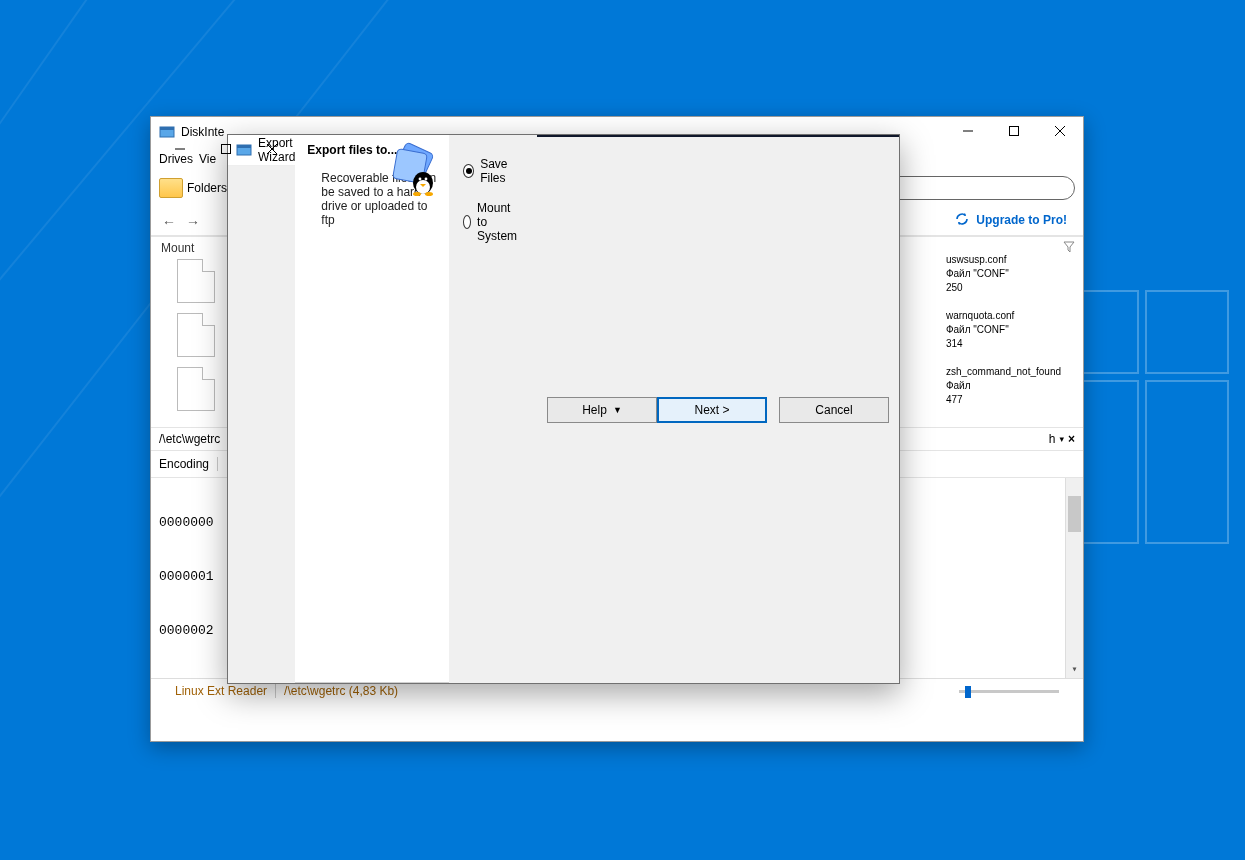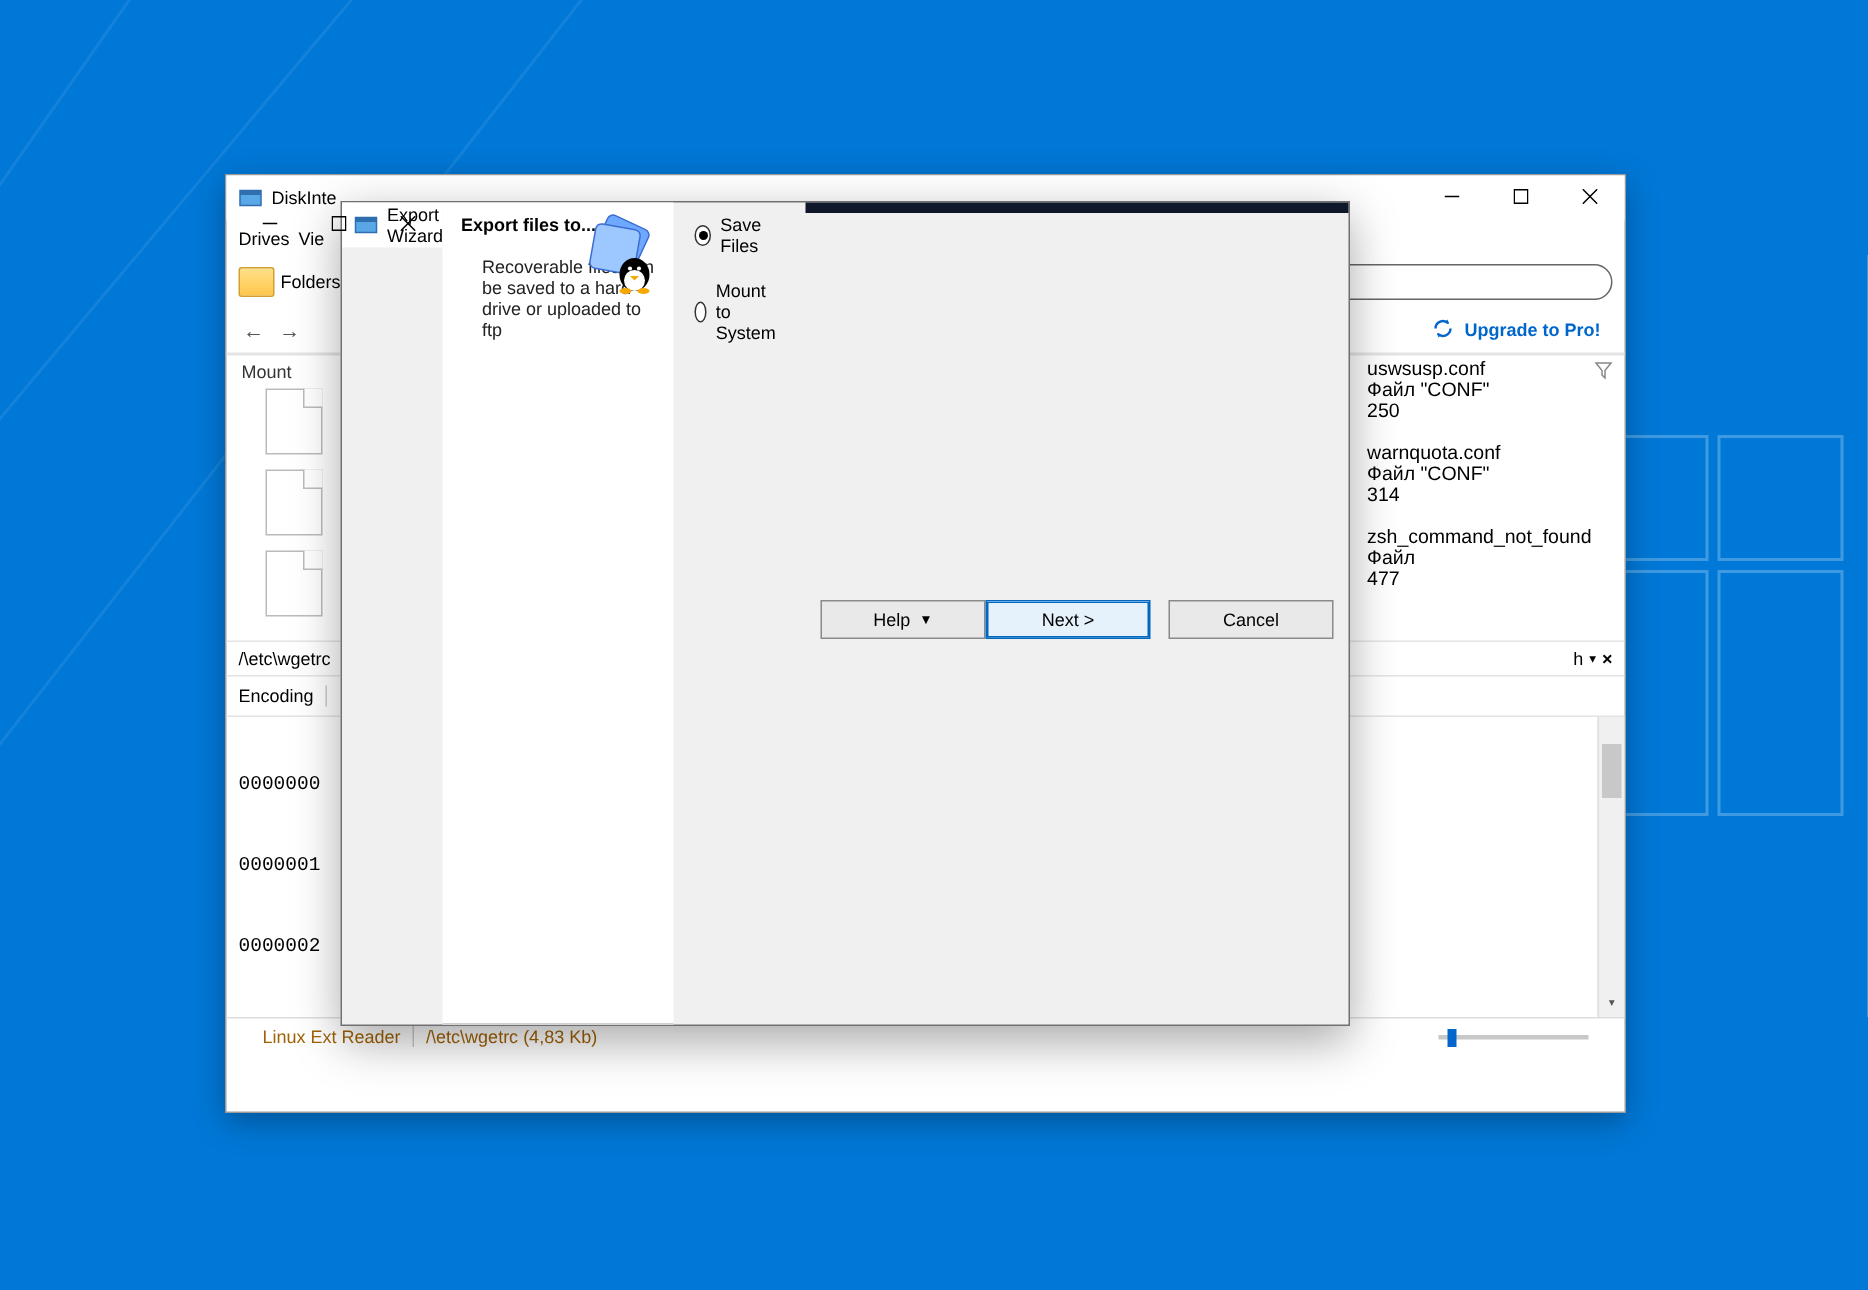--- a/index.html
+++ b/index.html
@@ -159,22 +159,22 @@
     position: absolute;
     right: 0; top: 0;
     width: 12px; height: 12px;
     background: #fff;
     border-left: 1px solid #bbb;
     border-bottom: 1px solid #bbb;
   }
   .right-files {
     position: absolute;
     right: 22px;
-    top: 2px;
-    font-size: 13px;
+    top: 16px;
+    font-size: 10px;
     line-height: 14px;
     margin-left: 36px;
   }
   .right-files .blk { margin-bottom: 14px; }
   .rt-filter {
     position: absolute;
     right: 4px; top: 2px;
     width: 20px; height: 18px;
     color: #888;
     display:flex;align-items:center;justify-content:center;
@@ -293,21 +293,21 @@
   .dlg-header .sub { font-size: 12px; margin-left: 14px; margin-top: 14px; color: #222; }
   .dlg-header .penguin {
     position: absolute;
     right: 8px;
     top: 6px;
     width: 56px;
     height: 56px;
   }
   .dlg-body {
     flex: 1;
-    padding: 8px 14px;
+    padding: 22px 14px;
   }
   .radio-row {
     display: flex;
     align-items: center;
     gap: 6px;
     margin-bottom: 16px;
     font-size: 12px;
   }
   .radio {
     width: 12px; height: 12px;
@@ -319,21 +319,21 @@
     background: #fff;
   }
   .radio.checked::after {
     content: "";
     width: 6px; height: 6px;
     background: #000;
     border-radius: 50%;
   }
 
   .dlg-footer {
-    border-top: 7px solid #0f172a;
+    border-top: 2px solid #0f172a;
     padding: 4px 10px;
     display: flex;
     align-items: center;
   }
   .btn {
     height: 24px;
     min-width: 84px;
     border: 1px solid #8a8a8a;
     background: #e9e9e9;
     display: inline-flex;

